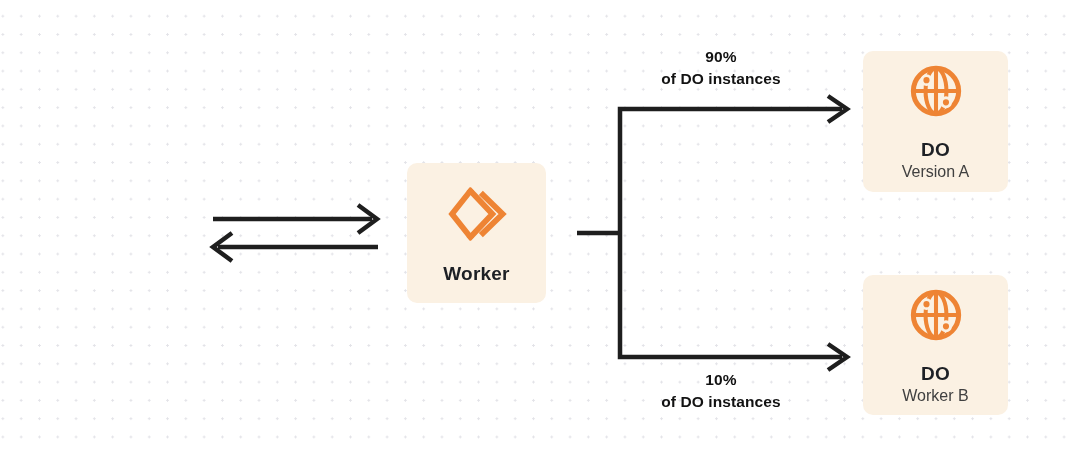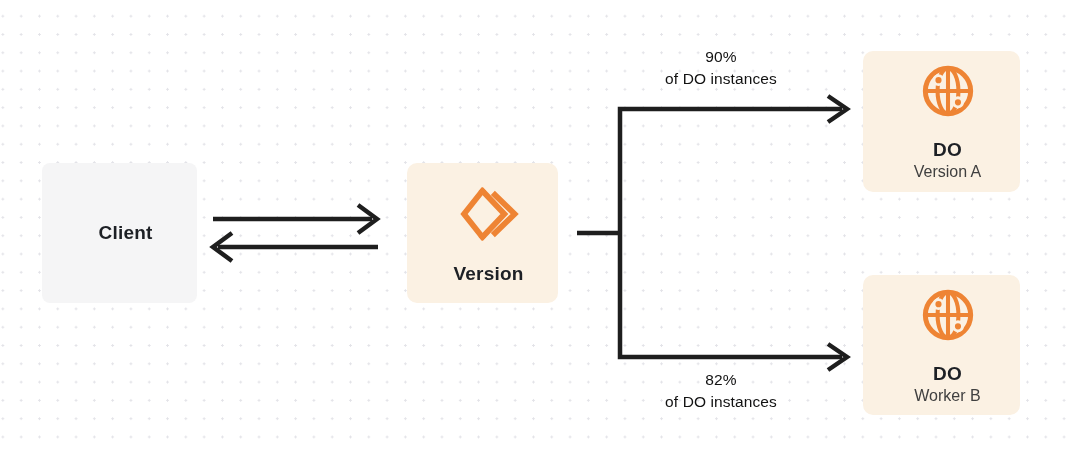--- a/index.html
+++ b/index.html
@@ -15,21 +15,20 @@
     background-position: 12px 7px;
   }
   .node {
     position: absolute;
     border-radius: 10px;
     display: flex;
     flex-direction: column;
     align-items: center;
     justify-content: center;
     text-align: center;
-    padding-left: 12px;
   }
   .node--gray  { background: #f5f5f6; border-radius: 8px; }
   .node--cream { background: #fbf1e3; }
   .node-label {
     font-size: 19px;
     font-weight: 700;
     color: #1d2025;
     letter-spacing: 0.2px;
   }
   .node-sublabel {
@@ -48,21 +47,21 @@
     position: absolute;
     left: 0; top: 0;
     width: 1072px; height: 452px;
     pointer-events: none;
   }
   .split-label {
     position: absolute;
     width: 200px;
     text-align: center;
     font-size: 15.5px;
-    font-weight: 400;
+    font-weight: 700;
     color: #121212;
     line-height: 22px;
     letter-spacing: 0.1px;
   }
   .split-label--top    { left: 621px; top: 46px; }
   .split-label--bottom { left: 621px; top: 369px; }
 </style>
 </head>
 <body>
 
@@ -74,43 +73,40 @@
       <path d="M358 205 L377 219 L358 233"></path>
       <path d="M378 247 H218"></path>
       <path d="M232 233 L213 247 L232 261"></path>
       <path d="M577 233 H620"></path>
       <path d="M842 109 L620 109 L620 357 L842 357"></path>
       <path d="M828 96 L847 109 L828 122"></path>
       <path d="M828 344 L847 357 L828 370"></path>
     </g>
   </svg>
 
-  <div class="node node--gray client-node">
-    <div class="node-label">Client</div>
-  </div>
 
   <div class="node node--cream worker-node">
     <span class="icon-wrap">
       <svg width="64" height="64" viewBox="0 0 100 100" fill="none">
         <g stroke="#ee8434" stroke-width="9" stroke-linejoin="miter" stroke-linecap="butt">
           <polyline points="42,11 11,50 42,89"></polyline>
           <polyline points="37,11 74,50 37,89"></polyline>
           <polyline points="56,17 90,50 56,83"></polyline>
         </g>
       </svg>
     </span>
-    <div class="node-label">Version</div>
+    <div class="node-label">Worker</div>
   </div>
 
   <div class="split-label split-label--top">
     <div>90%</div>
     <div>of DO instances</div>
   </div>
   <div class="split-label split-label--bottom">
-    <div>82%</div>
+    <div>10%</div>
     <div>of DO instances</div>
   </div>
 
   <div class="node node--cream do-node do-a-node">
     <span class="icon-wrap">
       <svg width="58" height="58" viewBox="0 0 64 64" fill="none">
         <g stroke="#ee8434" fill="none">
           <circle cx="32" cy="32" r="25" stroke-width="5.5"></circle>
           <ellipse cx="32" cy="32" rx="11.5" ry="25" stroke-width="4.5"></ellipse>
           <line x1="7" y1="32" x2="57" y2="32" stroke-width="4.5"></line>

